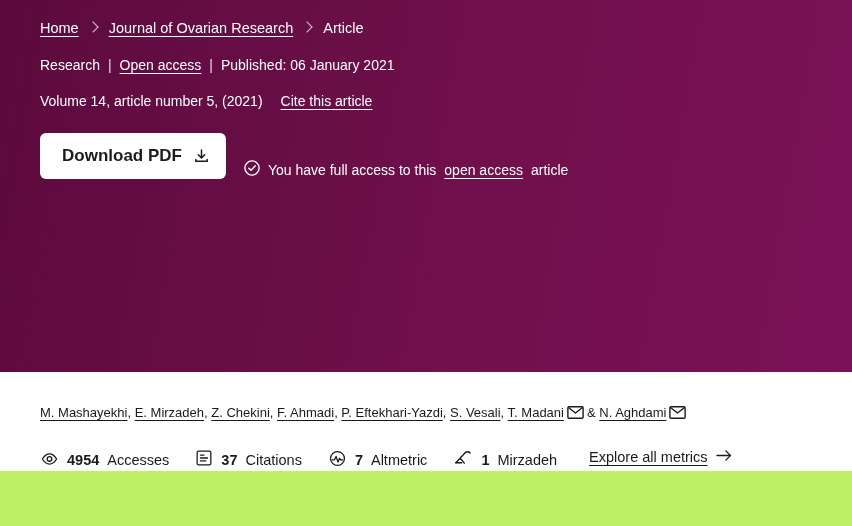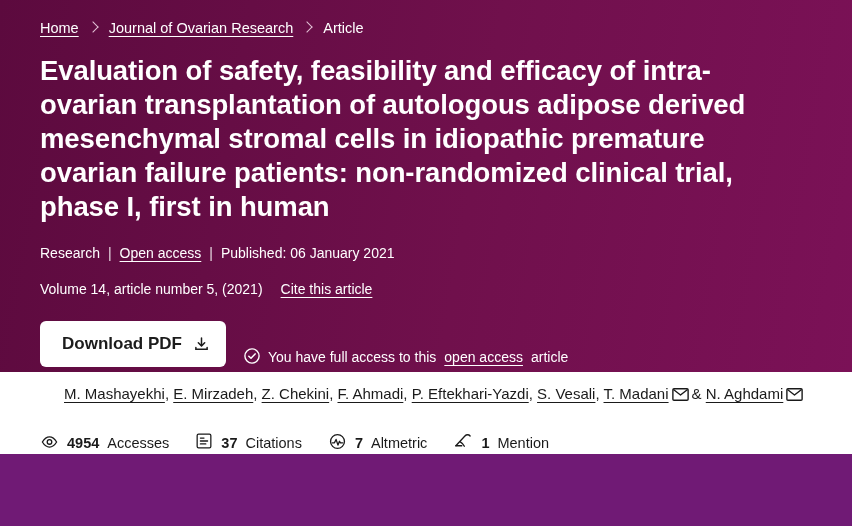--- a/index.html
+++ b/index.html
@@ -3,21 +3,21 @@
 <meta charset="utf-8">
 <style>
   * { box-sizing: border-box; }
   html, body {
     margin: 0; padding: 0;
     width: 852px; height: 526px;
     background: #ffffff;
     font-family: "Liberation Sans", sans-serif;
     overflow: hidden;
   }
-  .page { width: 852px; height: 526px; position: relative; background:#701a75; }
+  .page { width: 852px; height: 526px; position: relative; background:#bef264; }
 
   
   .hero {
     background: #6a0a45;
     background: linear-gradient(100deg, #5c0a3e 0%, #70104c 55%, #7b1157 100%);
     color: #ffffff;
     padding: 10px 40px 24px 40px;
     height: 372px;
     position: relative;
   }
@@ -106,26 +106,25 @@
   }
   .access-note a { color:#fff; text-decoration: underline; text-underline-offset: 3px; cursor:pointer;}
   .check-icon { display:block; }
 
   
   .body-wrap {
     padding: 0 40px;
     background: #ffffff;
   }
   .authors {
-    padding-top: 10px;
-    font-size: 15px;
+    padding-top: 30px;
+    font-size: 13px;
     line-height: 1.62;
     color: #1a1a1a;
     max-width: 780px;
-    margin-left: 24px;
   }
   .authors a {
     color: #1a1a1a;
     text-decoration: underline;
     text-underline-offset: 3px;
     cursor: pointer;
   }
   .authors .sep-comma { color:#1a1a1a; }
   .env-icon { display:inline-block; vertical-align:-2px; margin: 0 3px; cursor: pointer; }
 
@@ -159,21 +158,20 @@
   <div class="hero">
 
     <nav class="breadcrumb">
       <a>Home</a>
       <span class="sep"></span>
       <a>Journal of Ovarian Research</a>
       <span class="sep"></span>
       <span class="crumb-static">Article</span>
     </nav>
 
-    <h1 class="title">Evaluation of safety, feasibility and efficacy of intra-ovarian transplantation of autologous adipose derived mesenchymal stromal cells in idiopathic premature ovarian failure patients: non-randomized clinical trial, phase I, first in human</h1>
 
     <div class="meta-line">
       <span>Research</span>
       <span class="pipe">|</span>
       <a>Open access</a>
       <span class="pipe">|</span>
       <span>Published: 06 January 2021</span>
     </div>
 
     <div class="vol-line">
@@ -256,19 +254,28 @@
 
       <div class="metric">
         <span>
           <svg width="20" height="19" viewBox="0 0 21 20" fill="none">
             <path d="M3 14.5 12.5 4.2c1.6-1.7 4.1-1.7 5.5 0" stroke="#1a1a1a" stroke-width="1.4" stroke-linecap="round"></path>
             <path d="M3 14.5h6.2" stroke="#1a1a1a" stroke-width="1.4" stroke-linecap="round"></path>
             <path d="M7.6 10.4c1.9 1.1 3.4 2.6 4.3 4.6" stroke="#1a1a1a" stroke-width="1.4" stroke-linecap="round"></path>
           </svg>
         </span>
         <span class="num">1</span>
-        <span class="lbl">Mention</span>
-      </div>
-
+        <span class="lbl">Mirzadeh</span>
+      </div>
+
+      <div class="explore">
+        <span class="txt">Explore all metrics</span>
+        <span class="arrow-r">
+          <svg width="16" height="13" viewBox="0 0 17 13" fill="none">
+            <path d="M1 6.5h14" stroke="#1a1a1a" stroke-width="1.4" stroke-linecap="round"></path>
+            <path d="M10.4 1.6 15.4 6.5l-5 4.9" stroke="#1a1a1a" stroke-width="1.4" stroke-linecap="round" stroke-linejoin="round"></path>
+          </svg>
+        </span>
+      </div>
 
     </div>
   </div>
 </div>
 
 </body></html>

